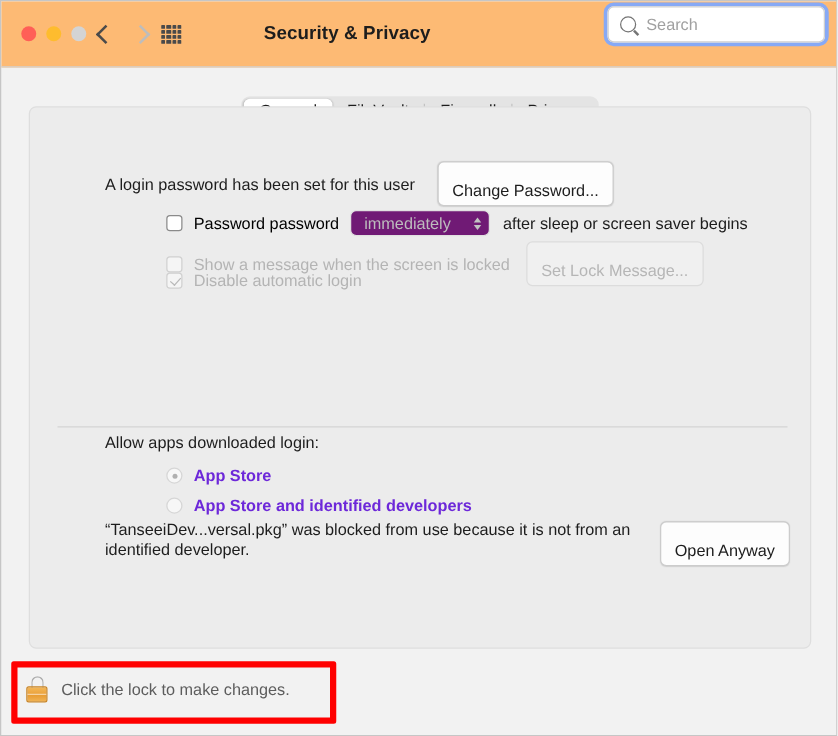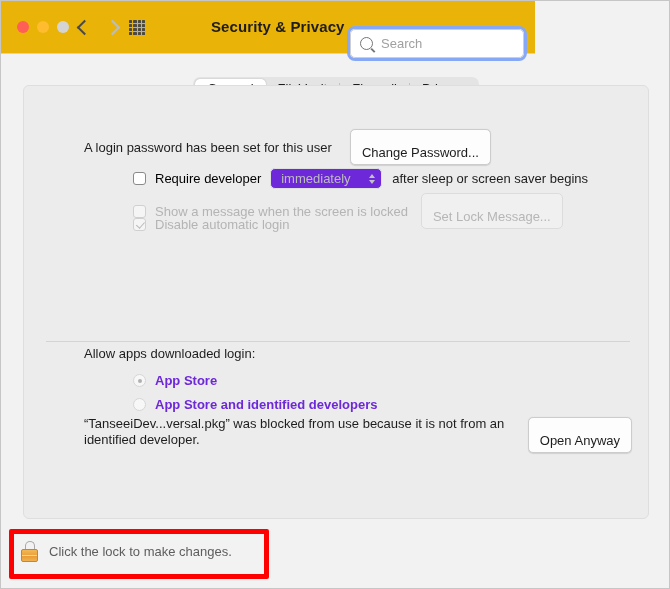--- a/index.html
+++ b/index.html
@@ -18,23 +18,23 @@
     height: 589px;
     background: #f2f2f2;
     border: 1px solid #c6c6c6;
     overflow: hidden;
   }
 
   
   #titlebar {
     position: absolute;
     left: 0; top: 0;
-    width: 534px;
+    width: 670px;
     height: 53px;
-    background: #eab308;
+    background: #fdba74;
     border-bottom: 1px solid #d2d2d2;
   }
 
   .traffic-lights {
     position: absolute;
     left: 16px; top: 20px;
     display: flex;
     gap: 8px;
   }
   .tl { width: 12px; height: 12px; border-radius: 50%; display: block; }
@@ -85,21 +85,21 @@
     position: absolute;
     left: 210px; top: 17px;
     font-size: 15px;
     font-weight: bold;
     color: #1d1d1d;
     letter-spacing: 0.1px;
   }
 
   #search-wrap {
     position: absolute;
-    right: 8px; top: 25px;
+    right: 8px; top: 1px;
     width: 180px; height: 35px;
     border-radius: 8px;
     border: 3px solid #87a9f5;
     background: #ffffff;
     padding: 0;
   }
   #search-inner {
     position: absolute;
     left: 0; top: 0; right: 0; bottom: 0;
     border: 1px solid #cfcfcf;
@@ -231,21 +231,21 @@
   .cblabel { margin-left: 9px; font-size: 13px; }
 
   #row-require { left: 109px; top: 82px; }
   #row-message { left: 109px; top: 107px; }
   #row-autologin { left: 109px; top: 131px; }
 
   .popup {
     margin-left: 9px;
     height: 21px;
     min-width: 112px;
-    background: #6d28d9;
+    background: #701a75;
     border: 1px solid #e0e0e0;
     border-radius: 5px;
     display: flex;
     align-items: center;
     justify-content: space-between;
     padding: 0 6px 0 10px;
     cursor: default;
   }
   .popup .ptext { font-size: 13px; color: #bdbdbd; }
   .stepper {
@@ -442,21 +442,21 @@
 
   <div id="panel">
 
     <div id="pw-line">
       <span id="pw-label">A login password has been set for this user</span>
       <span class="btn" id="change-pw-btn">Change Password...</span>
     </div>
 
     <div class="cbrow" id="row-require">
       <span class="cb"></span>
-      <span class="cblabel">Require developer</span>
+      <span class="cblabel">Password password</span>
       <span class="popup">
         <span class="ptext">immediately</span>
         <span class="stepper">
           <i class="up"></i>
             <i class="down"></i>
         </span>
       </span>
       <span class="after-text">after sleep or screen saver begins</span>
     </div>
 

